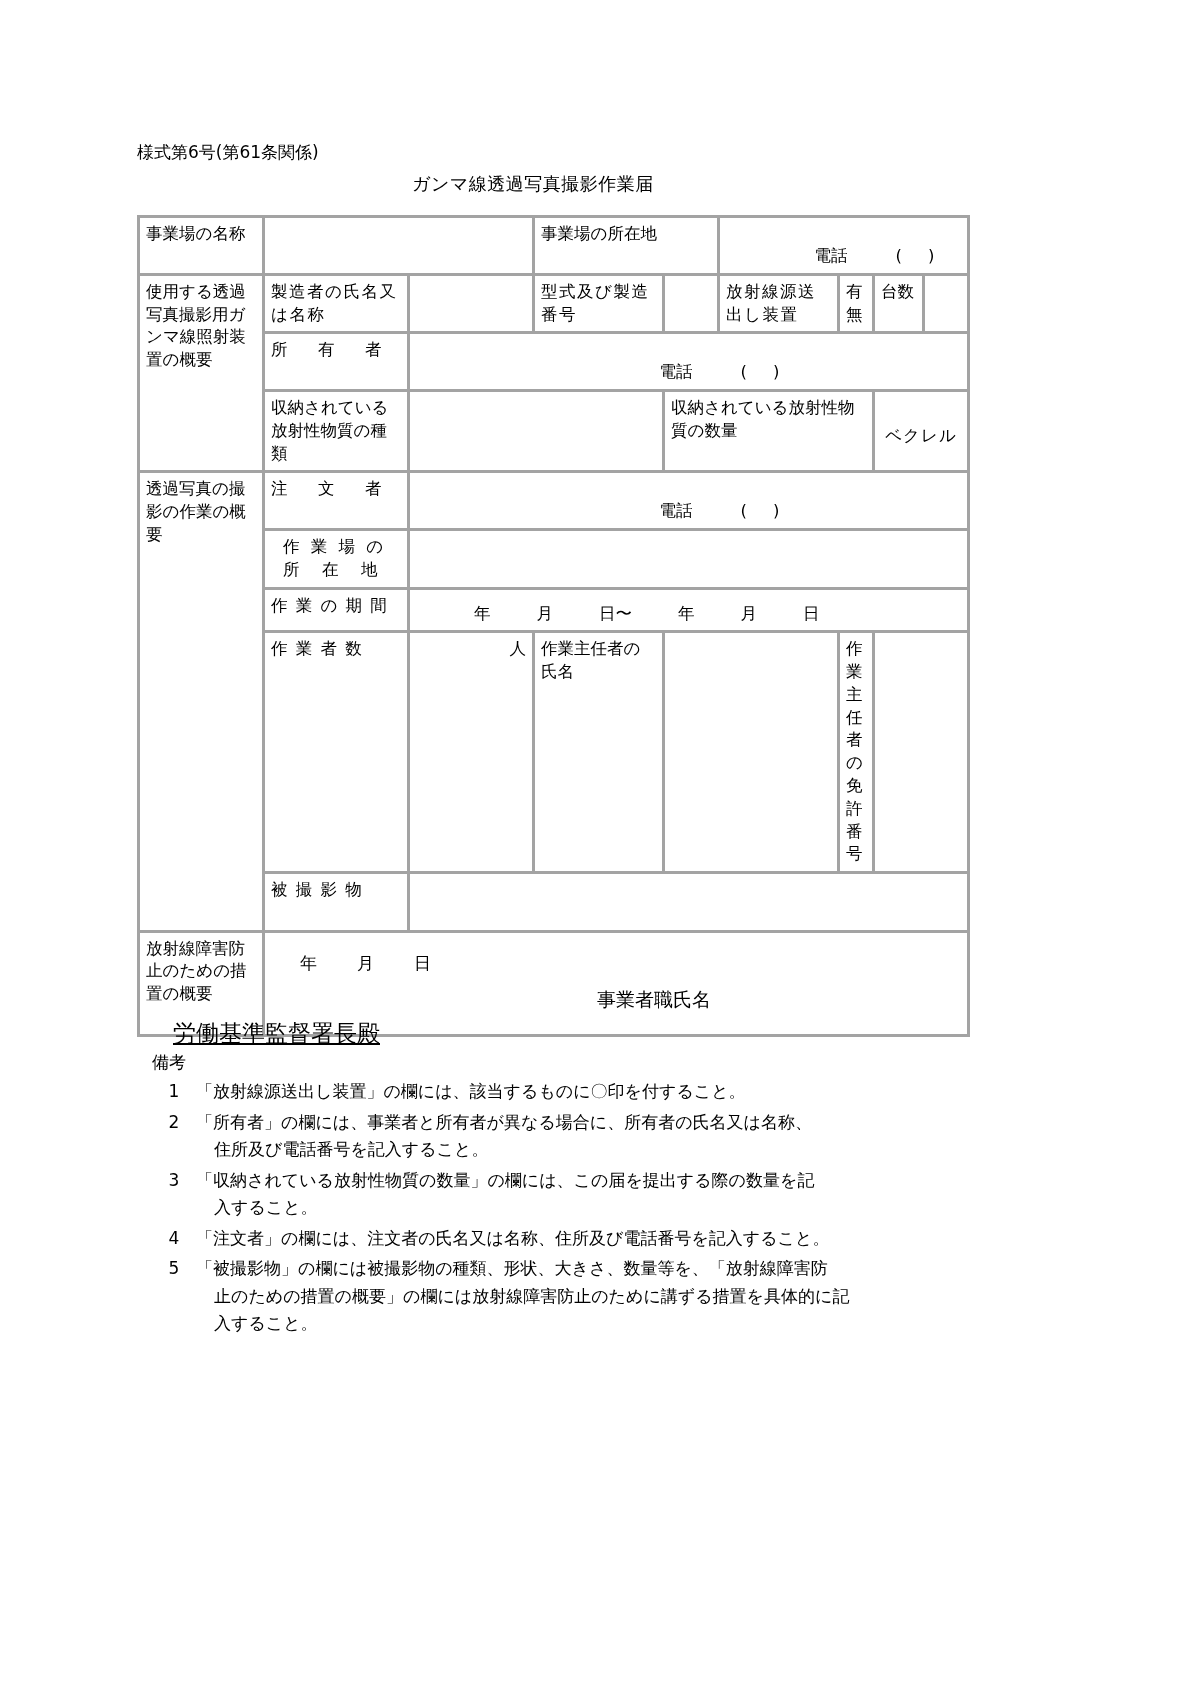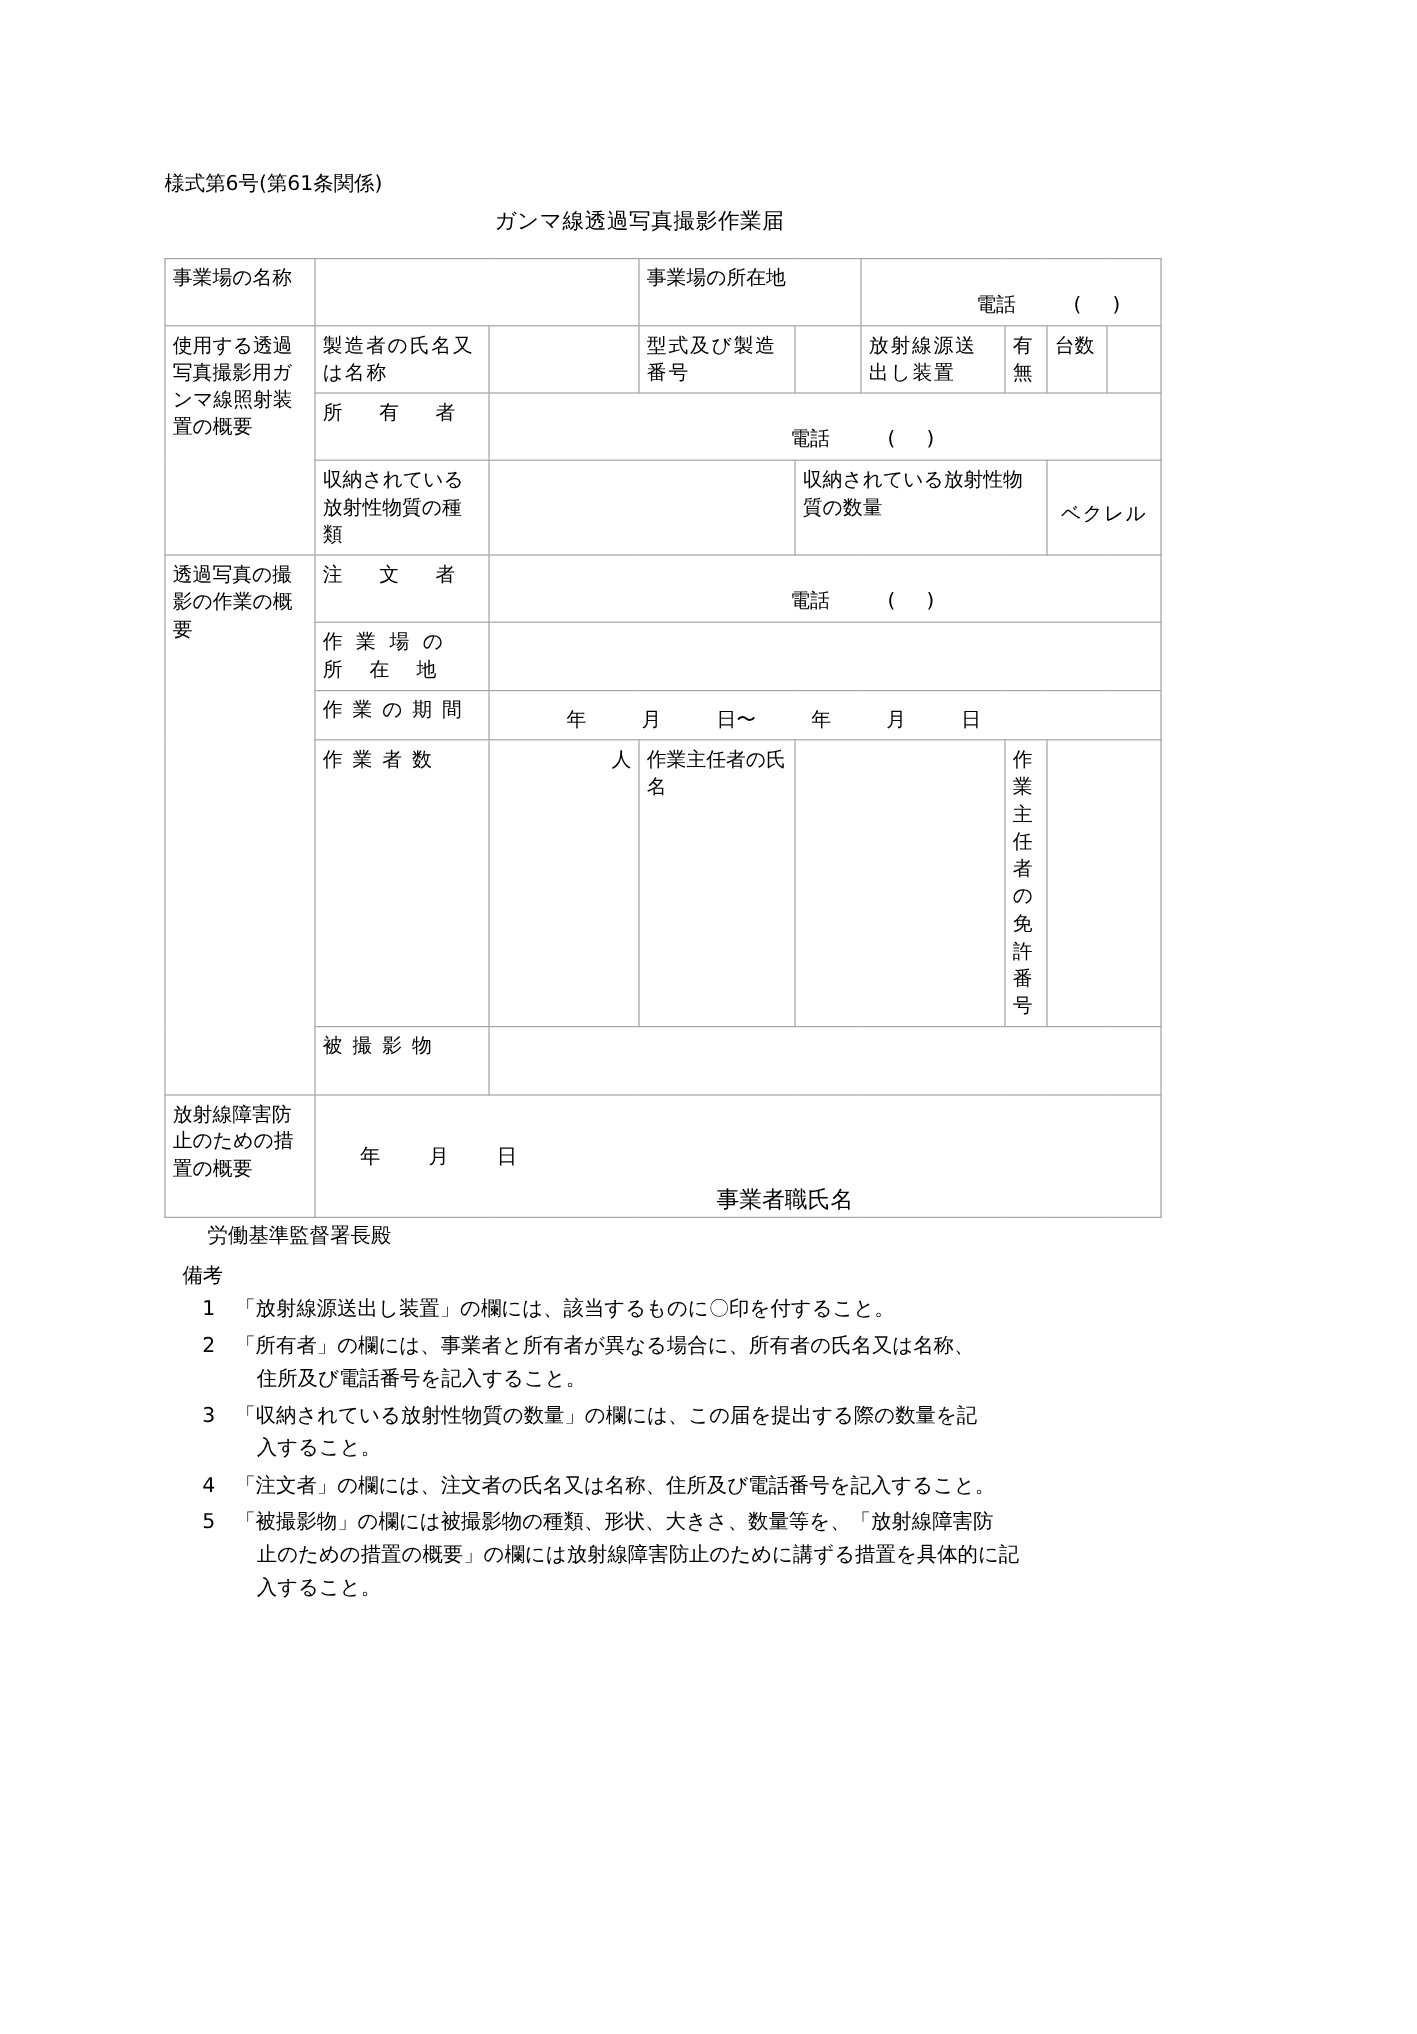--- a/index.html
+++ b/index.html
@@ -42,33 +42,33 @@
   
   table.form {
     position: absolute;
     left: 137px;
     top: 215px;
     width: 830px;
     border-collapse: collapse;
     table-layout: fixed;
   }
   table.form td {
-    border: 1px solid #a3a3a3;
+    border: 3px solid #a3a3a3;
     font-size: 16.5px;
     line-height: 1.38;
     padding: 5px 6px;
     vertical-align: top;
     word-break: break-all;
   }
   td.mid { vertical-align: middle; }
   .lbl {
     display: block;
   }
   .sp2 { letter-spacing: 7px; }
-  .sp3 { letter-spacing: 3px; }
+  .sp3 { letter-spacing: 3px; margin-left: 12px; }
   .sp1 { letter-spacing: 1.5px; }
   .tel-line {
     display: block;
     text-align: center;
     padding-left: 62px;
     margin-top: 22px;
     white-space: nowrap;
   }
   .tel-line .paren { letter-spacing: 0px; }
   .tel-gap1 { display: inline-block; width: 48px; }
@@ -105,22 +105,23 @@
     position: absolute;
     left: 597px;
     top: 987px;
     font-size: 19px;
     white-space: nowrap;
   }
   .addressee {
     position: absolute;
     left: 173px;
     top: 1018px;
-    font-size: 17px;
-    white-space: nowrap;
+    font-size: 23px;
+    white-space: nowrap;
+    text-decoration: underline;
   }
   .notes-title {
     position: absolute;
     left: 152px;
     top: 1051px;
     font-size: 17px;
     white-space: nowrap;
   }
   .notes {
     position: absolute;

